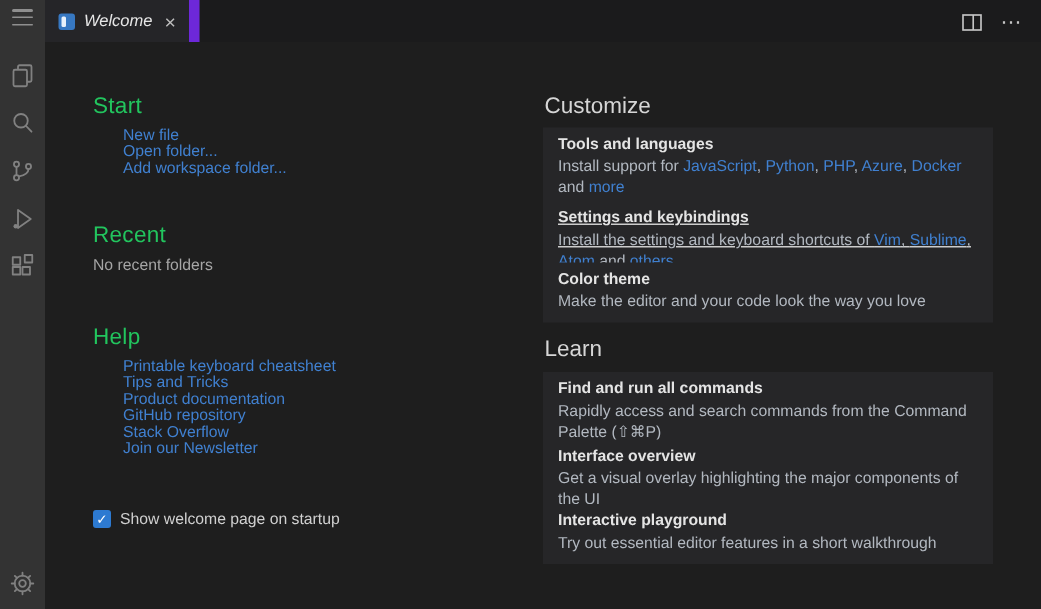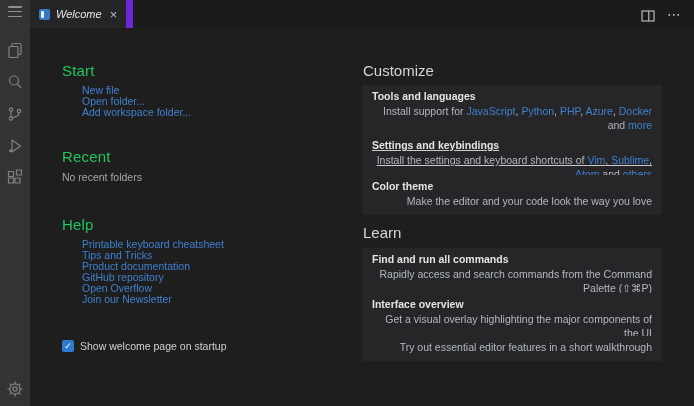--- a/index.html
+++ b/index.html
@@ -79,21 +79,21 @@
     position: absolute; left: 332px; width: 300px; background: #262628;
     padding: 5px 10px 6px 10px; cursor: pointer;
   }
   .card-1 { top: 57px; }
   .card-2 { top: 106px; text-decoration: underline; }
   .card-3 { top: 147px; }
   .card-4 { top: 220px; }
   .card-5 { top: 265px; }
   .card-6 { top: 308px; }
   .card-title { font-size: 10.5px; font-weight: 700; color: #e4e4e4; line-height: 13px; margin-bottom: 2px; }
-  .card-desc { font-size: 10.5px; color: #b2b8c0; line-height: 13.5px; text-align: right; }
+  .card-desc { font-size: 10.5px; color: #b2b8c0; line-height: 13.5px; }
   .card-desc a { color: #4080d0; text-decoration: none; cursor: pointer; }
 </style>
 </head>
 <body>
 
 <div class="activity-bar">
   <div class="ab-menu">
       <span></span>
       <span></span>
       <span></span>
@@ -181,21 +181,21 @@
     <h2 class="sec">Recent</h2>
     <div class="muted">No recent folders</div>
   </div>
 
   <div class="blk blk-help">
     <h2 class="sec">Help</h2>
     <a class="lnk">Printable keyboard cheatsheet</a>
     <a class="lnk">Tips and Tricks</a>
     <a class="lnk">Product documentation</a>
     <a class="lnk">GitHub repository</a>
-    <a class="lnk">Open Overflow</a>
+    <a class="lnk">Stack Overflow</a>
     <a class="lnk">Join our Newsletter</a>
   </div>
 
   <div class="blk blk-startup">
     <div class="startup-row">
       <span class="checkbox">
           <span>✓</span>
         </span>
       <span class="startup-label">Show welcome page on startup</span>
     </div>
@@ -224,16 +224,17 @@
     <div class="card-title">Find and run all commands</div>
     <div class="card-desc">Rapidly access and search commands from the Command Palette (⇧⌘P)</div>
   </div>
 
   <div class="card card-5">
     <div class="card-title">Interface overview</div>
     <div class="card-desc">Get a visual overlay highlighting the major components of the UI</div>
   </div>
 
   <div class="card card-6">
+    <div class="card-title">Interactive playground</div>
     <div class="card-desc">Try out essential editor features in a short walkthrough</div>
   </div>
 
 </div>
 
 </body></html>

